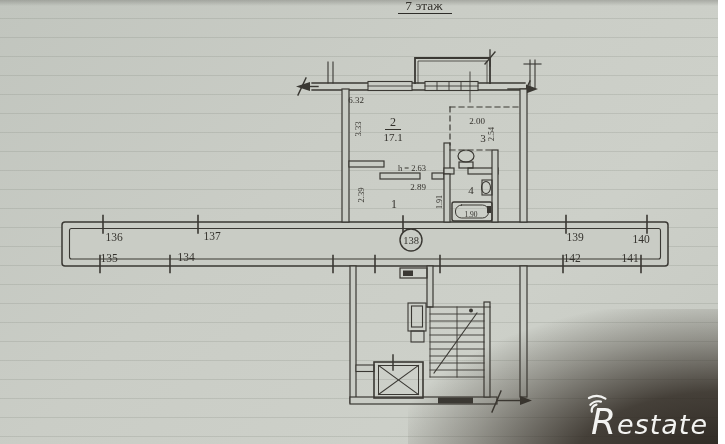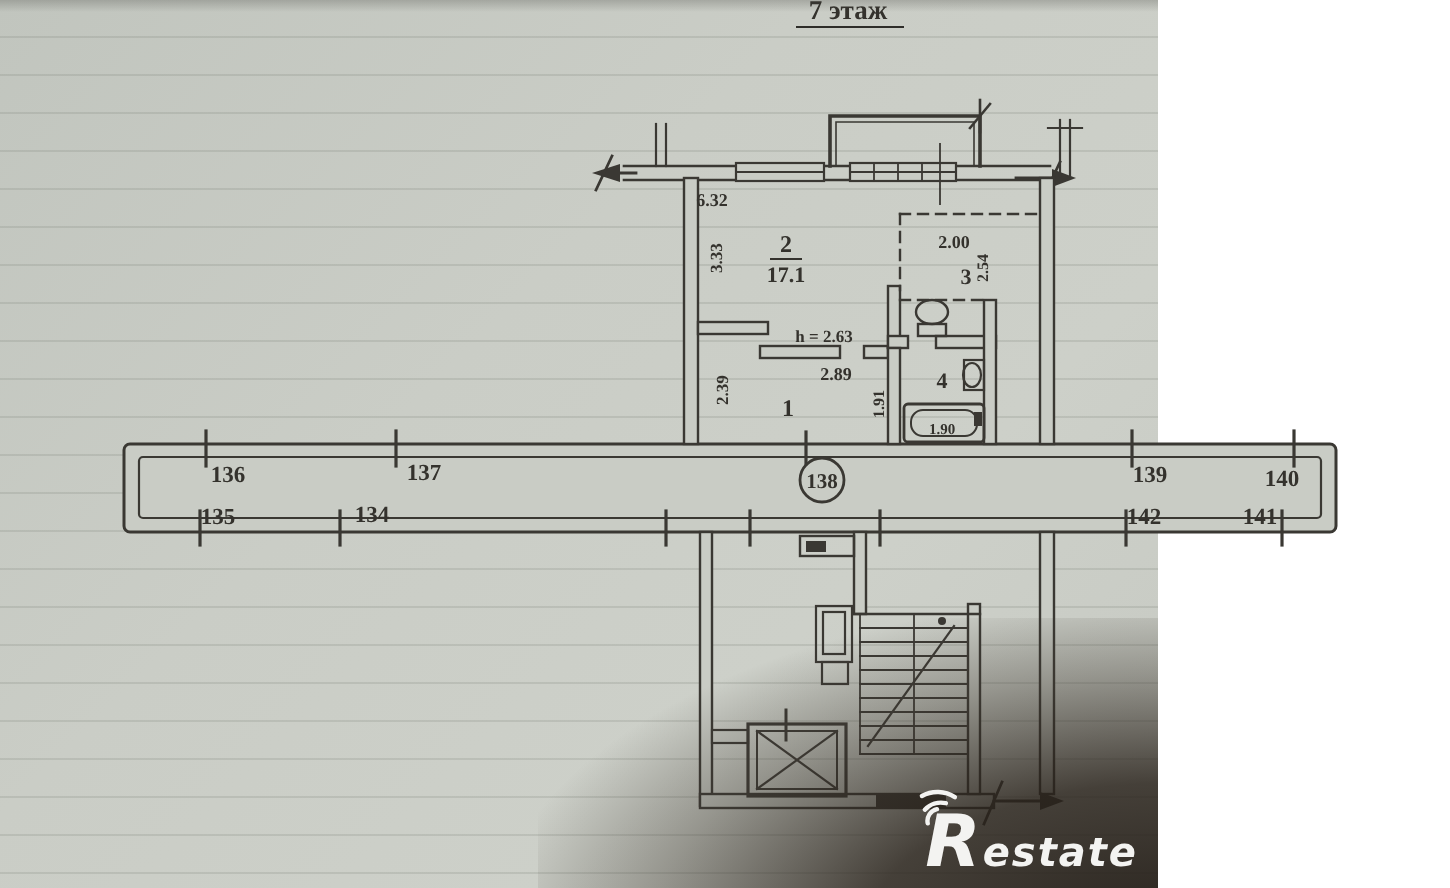--- a/index.html
+++ b/index.html
@@ -1,31 +1,31 @@
 <!DOCTYPE html>
 <html><head>
 <meta charset="utf-8">
 <style>
   html,body{margin:0;padding:0;}
   body{width:725px;height:444px;overflow:hidden;font-family:"Liberation Serif",serif;}
-  .page{position:relative;width:579px;height:444px;
-    background:linear-gradient(135deg,#c1c5be 0%,#cacdc6 40%,#cdd0c9 70%,#c6c9c2 100%);font-weight:bold;}
+  .page{position:relative;width:718px;height:444px;
+    background:linear-gradient(135deg,#c1c5be 0%,#cacdc6 40%,#cdd0c9 70%,#c6c9c2 100%);}
   .page::before{content:"";position:absolute;inset:0;
     background:repeating-linear-gradient(to bottom,transparent 0px,transparent 18px,rgba(118,124,114,0.20) 18px,rgba(118,124,114,0.20) 19px);
     pointer-events:none;}
   .page::after{content:"";position:absolute;left:0;top:0;width:100%;height:6px;
     background:linear-gradient(to bottom,rgba(60,60,55,0.25),rgba(0,0,0,0));pointer-events:none;}
   svg.plan{position:absolute;left:0;top:0;}
   svg.plan text{font-family:"Liberation Serif",serif;fill:#34322d;}
   .corner-shadow{position:absolute;right:0;bottom:0;width:310px;height:135px;pointer-events:none;
     background:radial-gradient(ellipse at 102% 118%,rgba(34,28,22,0.96) 0%,rgba(40,33,26,0.82) 34%,rgba(62,56,48,0.38) 58%,rgba(0,0,0,0) 76%);}
   .watermark{position:absolute;right:10px;bottom:3px;color:#f3f3f1;font-style:italic;
     font-family:"DejaVu Sans",sans-serif;}
   .watermark .arcs{position:absolute;left:-7px;top:-12px;}
-  .watermark .brand{display:block;font-size:20px;line-height:1.05;letter-spacing:1px;}
+  .watermark .brand{display:block;font-size:27px;line-height:1.05;letter-spacing:1px;}
   .watermark .brand::first-letter{font-size:36px;}
 </style>
 </head>
 <body>
 
 <div class="page">
 
 <svg class="plan" width="725" height="444" viewBox="0 0 725 444">
 
   <g>

